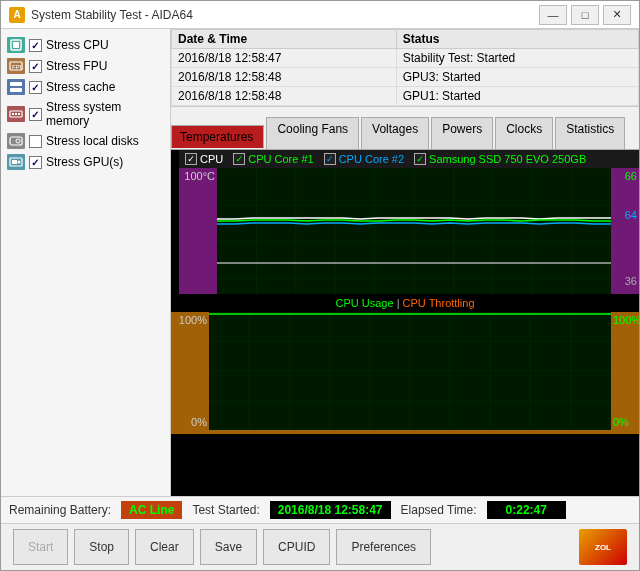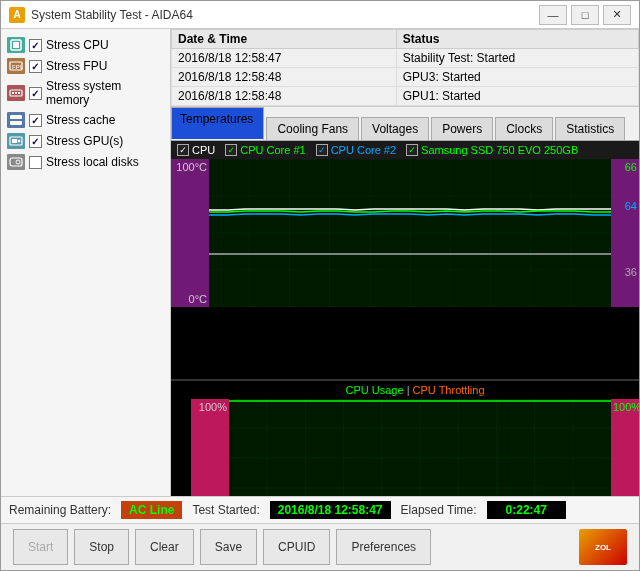--- a/index.html
+++ b/index.html
@@ -124,41 +124,42 @@
       padding: 4px 10px;
       border: 1px solid #aaa;
       border-bottom: none;
       background: #dcdcdc;
       cursor: pointer;
       font-size: 12px;
       margin-right: 2px;
       margin-top: 10px;
     }
     .tab.active {
-      background: #1d4ed8;
+      background: #b91c1c;
       border-bottom: 1px solid #f0f0f0;
-      margin-top: 0;
+      margin-top: 18px;
       z-index: 1;
       padding-left: 8px;
     }
 
     
     .charts-area {
       flex: 1;
       background: #000;
       overflow: hidden;
       position: relative;
     }
 
     
     .temp-chart {
-      height: 240px;
+      height: 144px;
       background: #000;
       position: relative;
       border-bottom: 2px solid #333;
+      margin-left: 8px;
     }
     .chart-legend {
       display: flex;
       gap: 10px;
       padding: 3px 6px;
       background: #1a1a1a;
       font-size: 11px;
     }
     .legend-item {
       display: flex; align-items: center; gap: 3px;
@@ -200,23 +201,22 @@
     }
     .chart-area {
       position: absolute;
       left: 38px; right: 28px; top: 0; bottom: 0;
       background: #001a00;
     }
 
     
     .cpu-chart {
       height: 140px;
-      background: #be185d;
+      background: #a16207;
       position: relative;
-      margin-left: 20px;
     }
     .cpu-chart-title {
       text-align: center;
       color: #00ff00;
       font-size: 11px;
       padding: 3px;
       background: #000;
     }
     .cpu-chart-title span.pipe { color: #aaa; }
     .cpu-chart-title span.throttle { color: #ff6600; }
@@ -295,61 +295,61 @@
         <div class="icon-box" style="background:#a74;">
           <svg width="14" height="12" viewBox="0 0 14 12">
               <rect x="1" y="2" width="12" height="8" rx="1" fill="none" stroke="white" stroke-width="1.2"></rect>
               <text x="3" y="9" font-size="6" fill="white">FPU</text>
             </svg>
         </div>
         <div class="cb checked"></div>
         <span>Stress FPU</span>
       </div>
       <div class="checkbox-item">
+        <div class="icon-box" style="background:#57a;">
+          <svg width="14" height="12" viewBox="0 0 14 12">
+              <rect x="1" y="1" width="12" height="4" rx="1" fill="white"></rect>
+              <rect x="1" y="7" width="12" height="4" rx="1" fill="white"></rect>
+            </svg>
+        </div>
+        <div class="cb checked"></div>
+        <span>Stress cache</span>
+      </div>
+      <div class="checkbox-item">
         <div class="icon-box" style="background:#a55;">
           <svg width="14" height="12" viewBox="0 0 14 12">
               <rect x="1" y="3" width="12" height="6" rx="1" fill="none" stroke="white" stroke-width="1.2"></rect>
               <rect x="3" y="5" width="2" height="2" fill="white"></rect>
               <rect x="6" y="5" width="2" height="2" fill="white"></rect>
               <rect x="9" y="5" width="2" height="2" fill="white"></rect>
             </svg>
         </div>
         <div class="cb checked"></div>
         <span>Stress system memory</span>
       </div>
       <div class="checkbox-item">
-        <div class="icon-box" style="background:#57a;">
+        <div class="icon-box" style="background:#888;">
           <svg width="14" height="12" viewBox="0 0 14 12">
-              <rect x="1" y="1" width="12" height="4" rx="1" fill="white"></rect>
-              <rect x="1" y="7" width="12" height="4" rx="1" fill="white"></rect>
+              <rect x="1" y="2" width="12" height="8" rx="2" fill="none" stroke="white" stroke-width="1.2"></rect>
+              <circle cx="9" cy="6" r="2" fill="none" stroke="white" stroke-width="1"></circle>
             </svg>
         </div>
-        <div class="cb checked"></div>
-        <span>Stress cache</span>
+        <div class="cb"></div>
+        <span>Stress local disks</span>
       </div>
       <div class="checkbox-item">
         <div class="icon-box" style="background:#59a;">
           <svg width="14" height="12" viewBox="0 0 14 12">
               <rect x="1" y="2" width="12" height="8" rx="1" fill="none" stroke="white" stroke-width="1.2"></rect>
               <rect x="3" y="4" width="5" height="4" fill="white"></rect>
               <circle cx="10" cy="6" r="1.5" fill="white"></circle>
             </svg>
         </div>
         <div class="cb checked"></div>
         <span>Stress GPU(s)</span>
-      </div>
-      <div class="checkbox-item">
-        <div class="icon-box" style="background:#888;">
-          <svg width="14" height="12" viewBox="0 0 14 12">
-              <rect x="1" y="2" width="12" height="8" rx="2" fill="none" stroke="white" stroke-width="1.2"></rect>
-              <circle cx="9" cy="6" r="2" fill="none" stroke="white" stroke-width="1"></circle>
-            </svg>
-        </div>
-        <div class="cb"></div>
-        <span>Stress local disks</span>
       </div>
     </div>
 
     <div class="right-panel">
 
       <div class="log-section">
         <table class="log-table">
           <thead>
             <tr>
               <th>Date &amp; Time</th>

